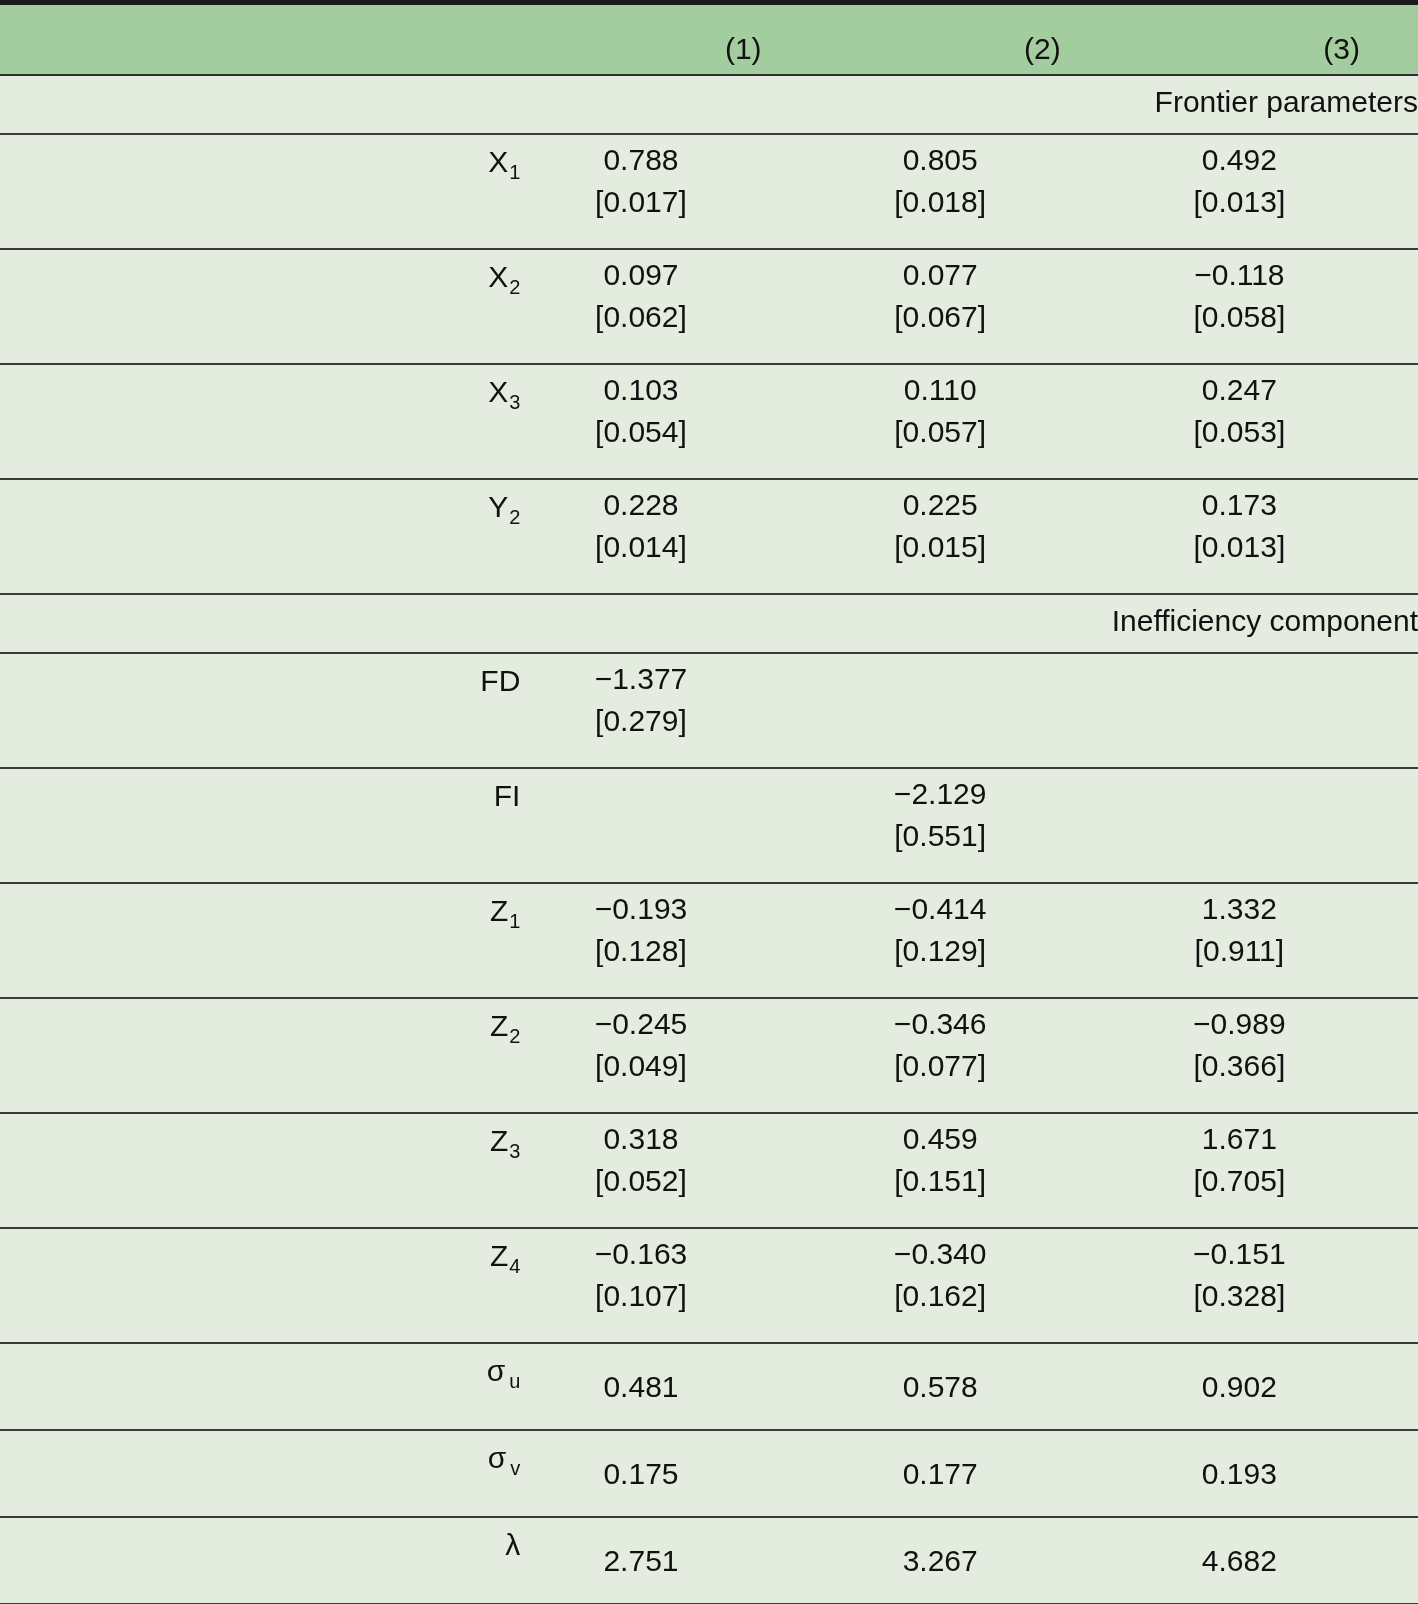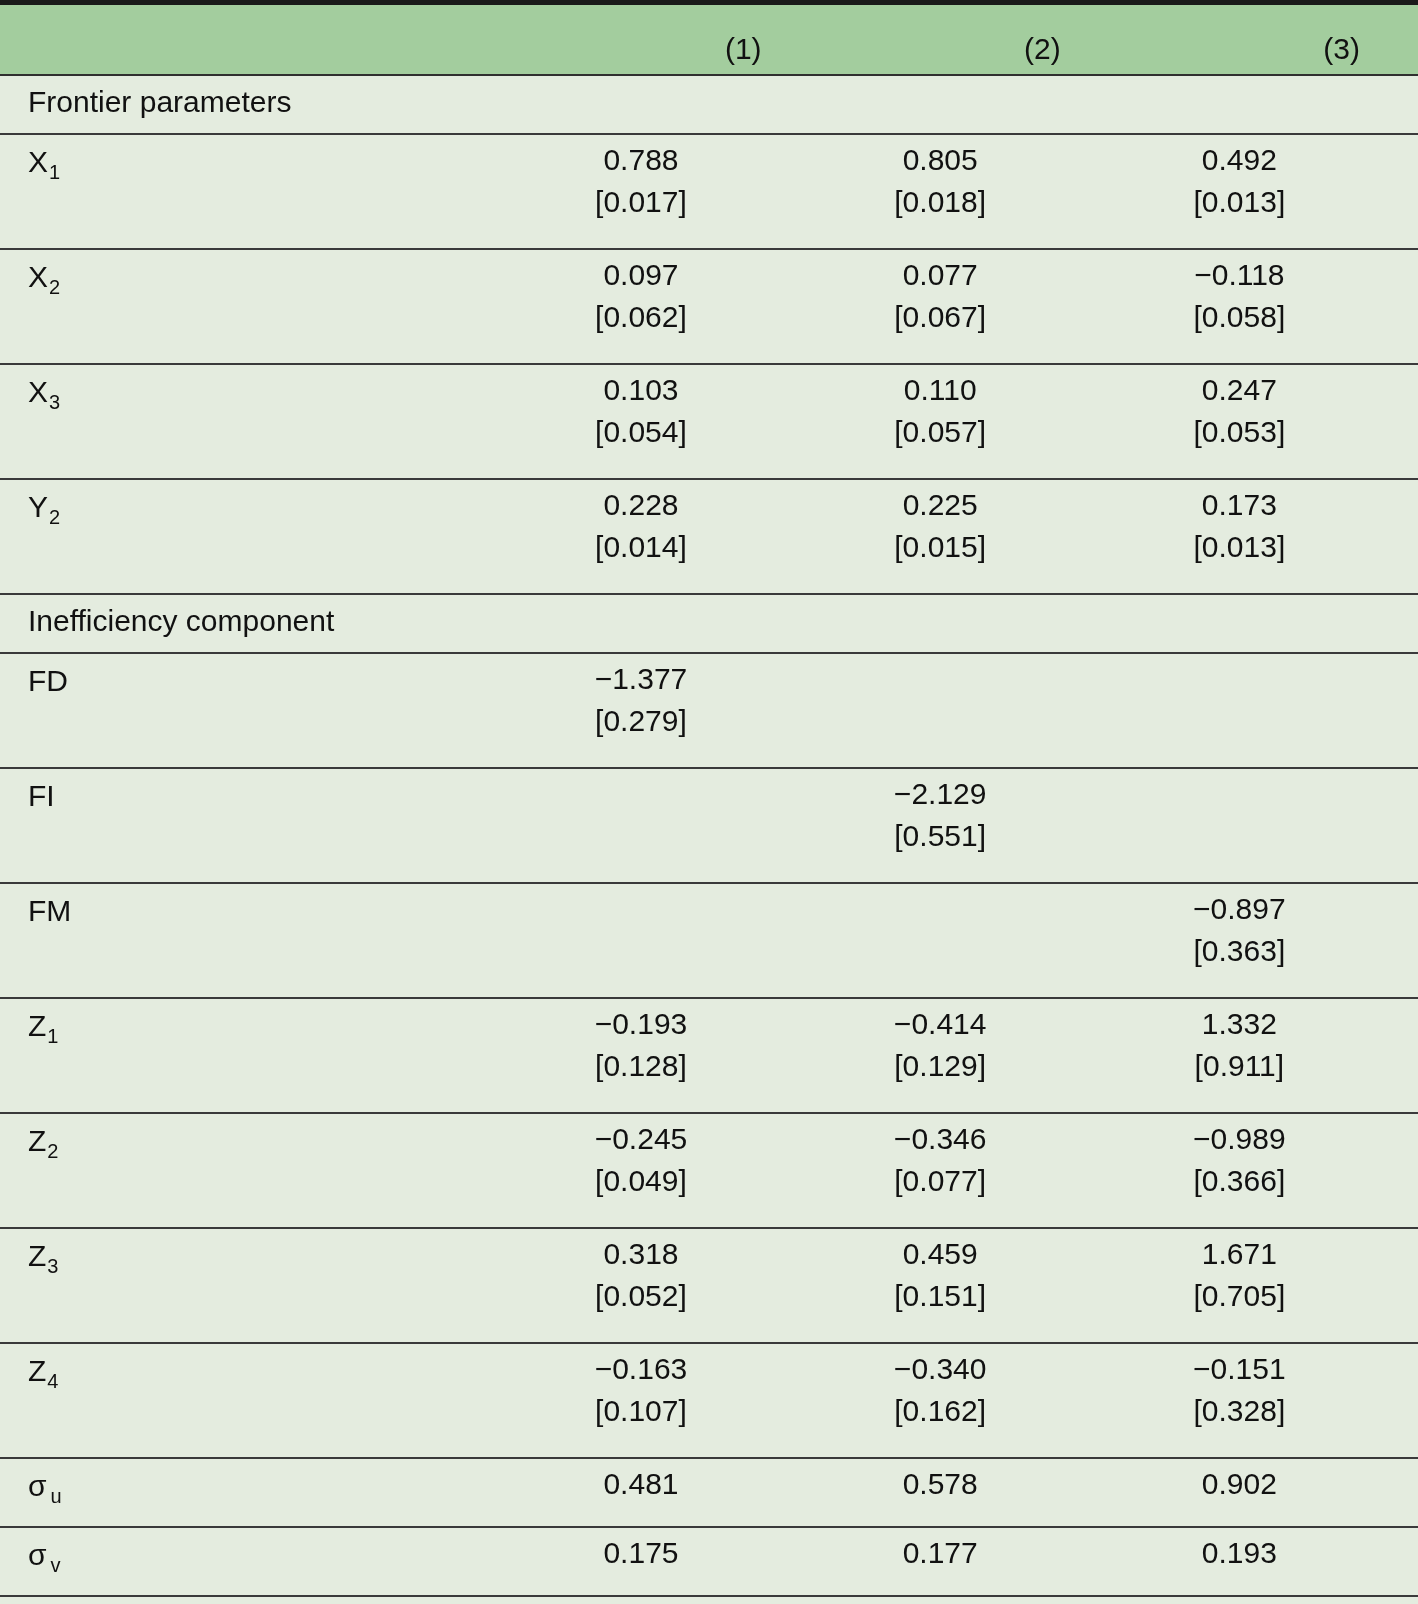--- a/index.html
+++ b/index.html
@@ -43,20 +43,21 @@
   thead th.h-num {
     text-align: right;
     padding: 0 58px 8px 0;
     font-size: 30px;
   }
 
   tbody td {
     padding: 0;
     margin: 0;
     vertical-align: top;
+    text-align: right;
   }
 
   tr.section-row td {
     border-bottom: 2px solid #3a3a3a;
     height: 48px;
   }
   tr.section-row td.sec-label {
     padding: 9px 0 0 28px;
     font-size: 30px;
     white-space: nowrap;
@@ -79,21 +80,21 @@
 
   td.numcell {
     text-align: center;
     padding: 10px 58px 0 0;
     font-size: 30px;
     line-height: 1.0;
     white-space: nowrap;
   }
   td.numcell .coef { display: block; height: 42px; }
   td.numcell .se   { display: block; height: 42px; }
-  td.numcell.single { padding-top: 10px; }
+  td.numcell.single { padding-top: 28px; }
 
   .sub {
     font-size: 20px;
     vertical-align: baseline;
     position: relative;
     top: 7px;
     padding-left: 1px;
   }
   .sigmasub {
     font-size: 20px;
@@ -222,35 +223,20 @@
         <td class="numcell">
             <span class="coef">−2.129</span>
             <span class="se">[0.551]</span>
           </td>
         <td class="numcell">
             <span class="coef"></span>
             <span class="se"></span>
           </td>
       </tr>
 
-      <tr class="coef-row">
-        <td class="rowlabel">FM</td>
-        <td class="numcell">
-            <span class="coef"></span>
-            <span class="se"></span>
-          </td>
-        <td class="numcell">
-            <span class="coef"></span>
-            <span class="se"></span>
-          </td>
-        <td class="numcell">
-            <span class="coef">−0.897</span>
-            <span class="se">[0.363]</span>
-          </td>
-      </tr>
 
       <tr class="coef-row">
         <td class="rowlabel"><span>Z</span><span class="sub">1</span></td>
         <td class="numcell">
             <span class="coef">−0.193</span>
             <span class="se">[0.128]</span>
           </td>
         <td class="numcell">
             <span class="coef">−0.414</span>
             <span class="se">[0.129]</span>

